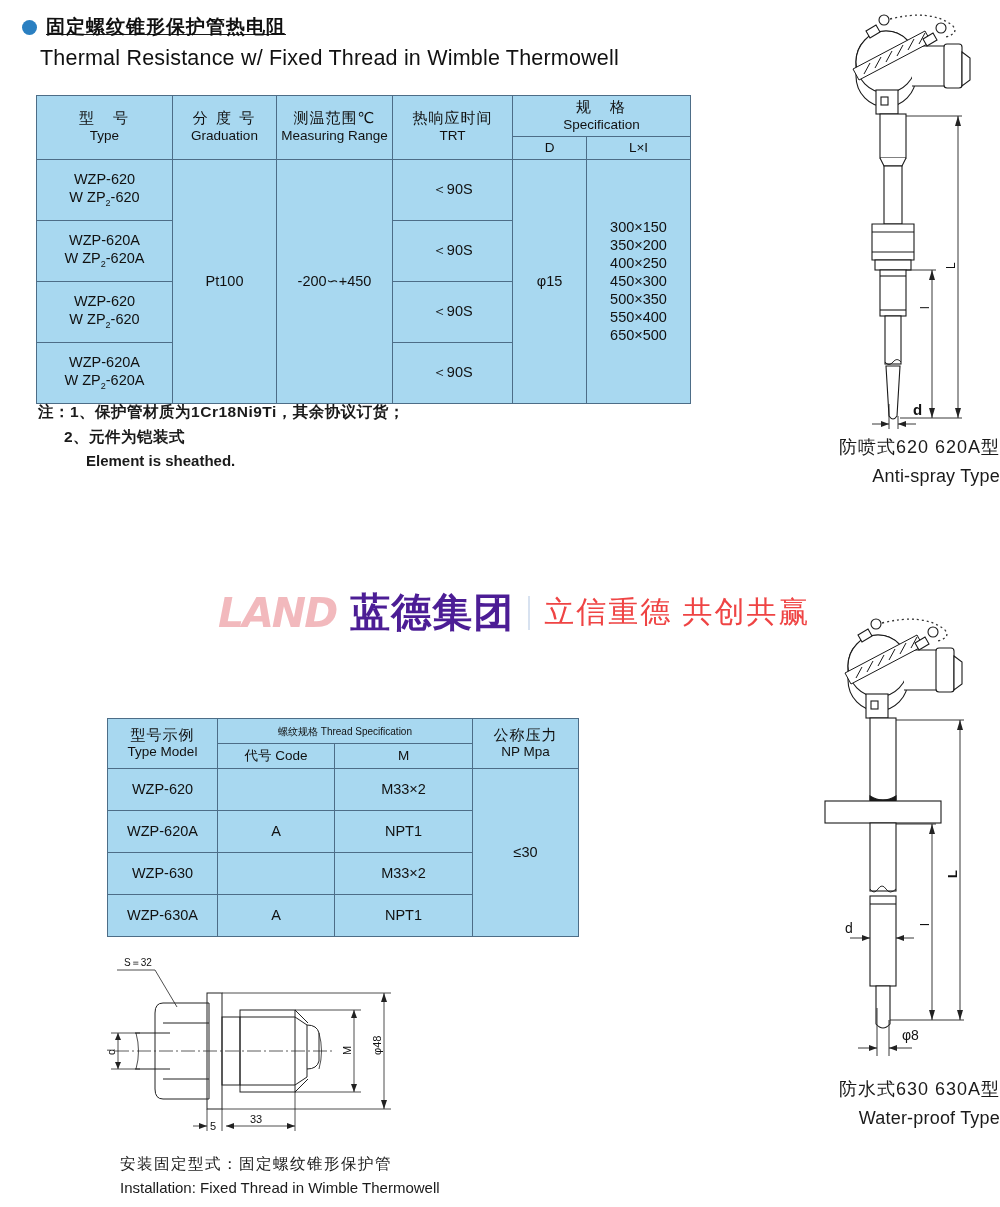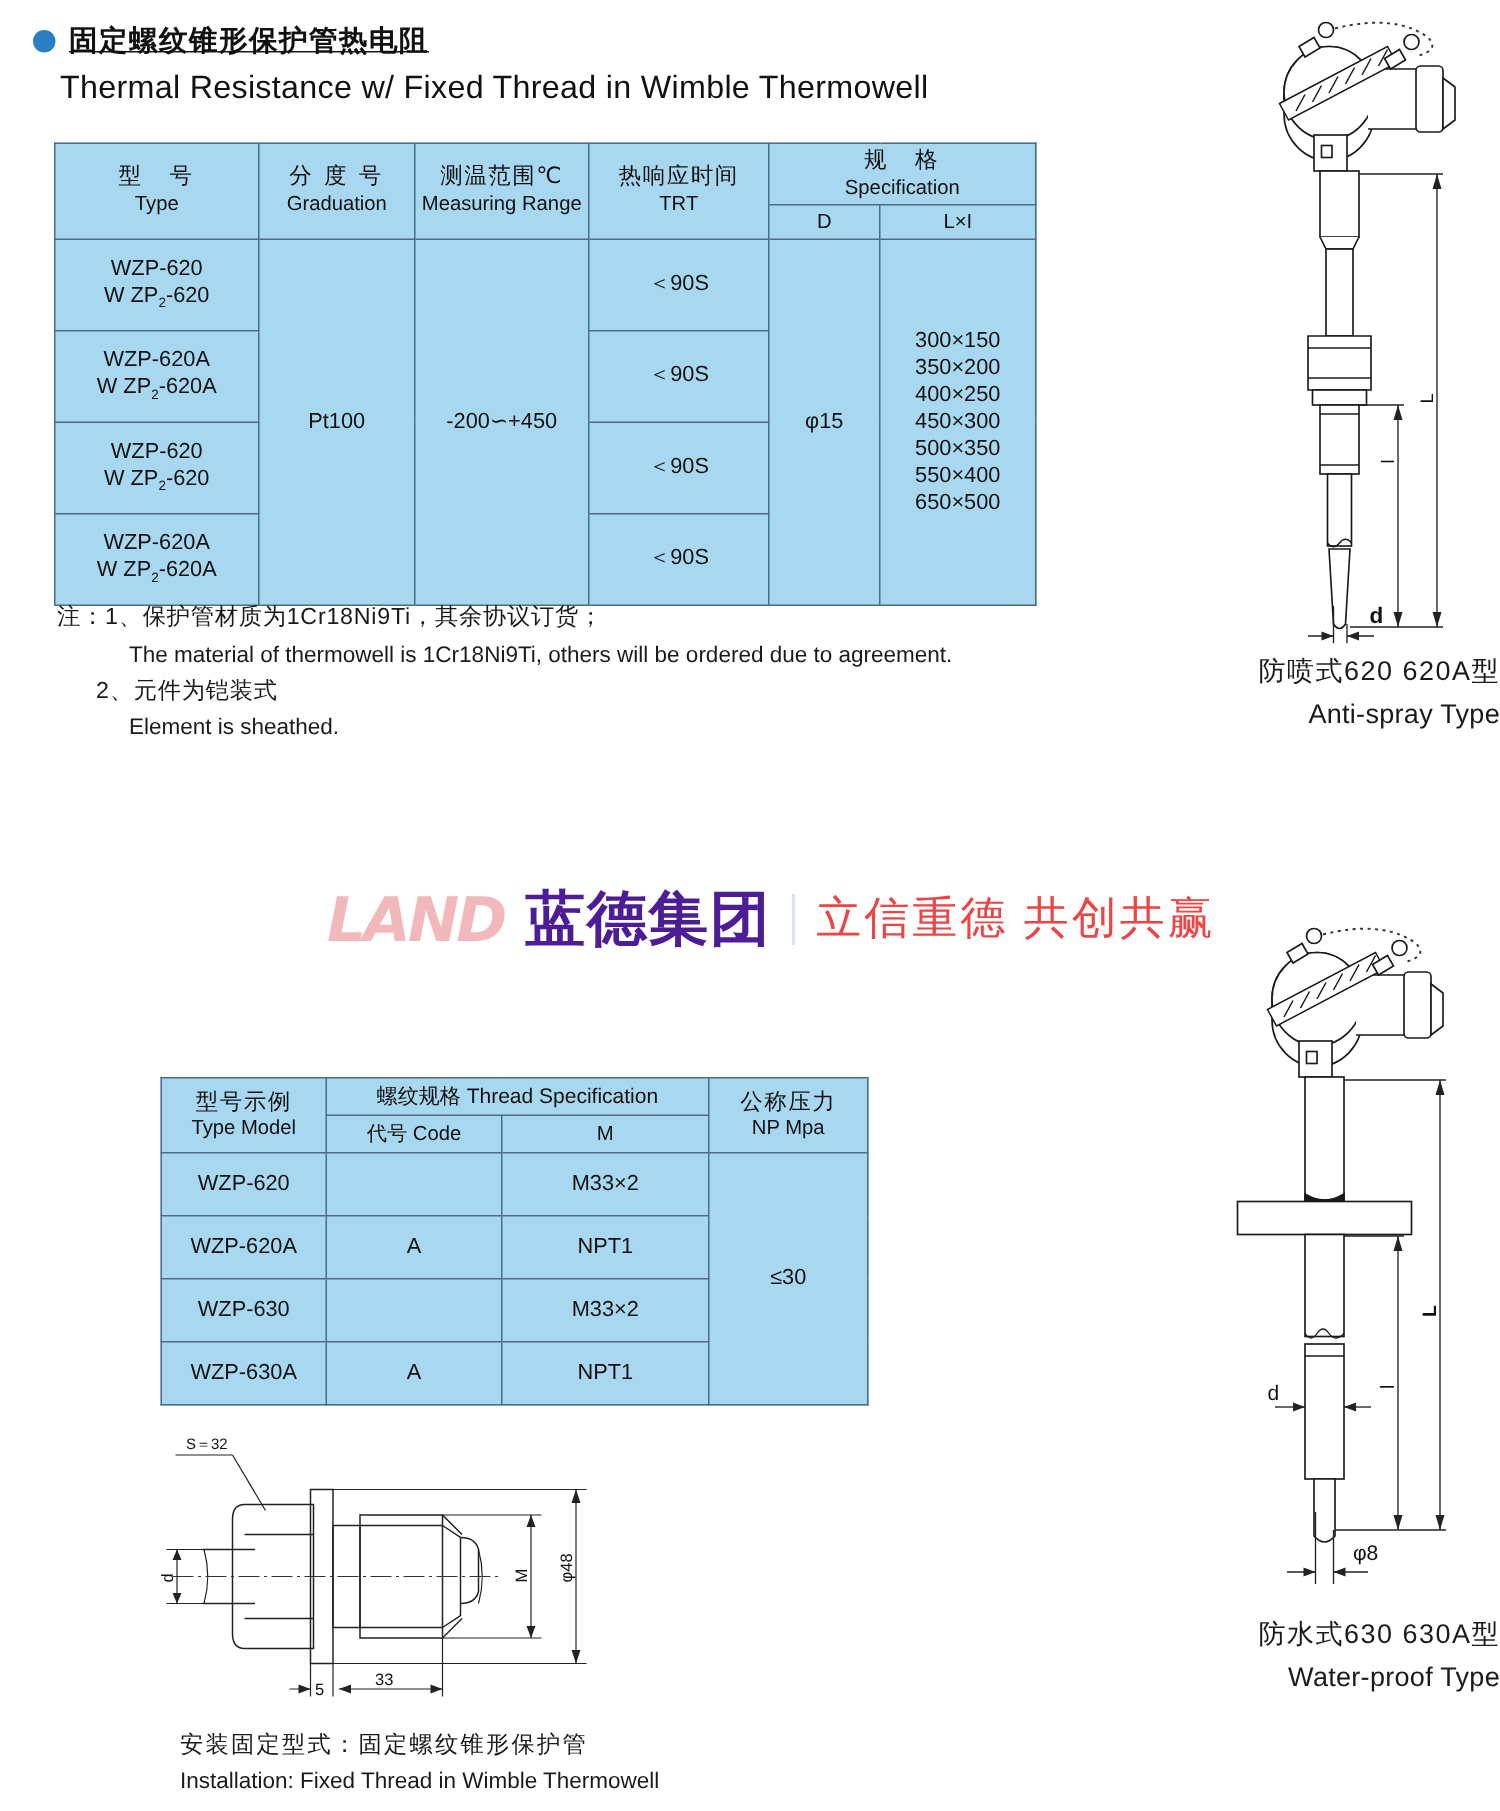--- a/index.html
+++ b/index.html
@@ -39,21 +39,21 @@
   #table1 .c1{width:136px;}
   #table1 .c2{width:104px;}
   #table1 .c3{width:116px;}
   #table1 .c4{width:120px;}
   #table1 .c5{width:74px;}
   #table1 .c6{width:104px;}
   .typecell{font-size:15px;line-height:1.45;}
   .lxi{font-size:14.5px;line-height:1.58;}
 
   
-  #notes{left:38px;top:404px;width:790px;font-size:15px;line-height:1.0;}
+  #notes{left:38px;top:404px;width:790px;font-size:15px;line-height:1.0;font-weight:bold;}
   #notes .nline{white-space:nowrap;margin-bottom:9px;}
   #notes .ncn{font-size:15.5px;letter-spacing:.5px;}
   #notes .nen{font-size:15px;letter-spacing:0;}
   #notes .ind1{margin-left:0px;}
   #notes .ind2{margin-left:48px;}
   #notes .ind3{margin-left:26px;}
 
   
   #watermark{left:218px;top:585px;display:flex;align-items:center;gap:14px;opacity:1;}
   #wm-land{font-size:41px;font-weight:bold;color:#f2b9bd;letter-spacing:-2px;font-style:italic;
@@ -184,21 +184,20 @@
       <div><span>W ZP</span><span class="sub">2</span><span>-620A</span></div>
     </td>
     <td class="big">＜90S</td>
   </tr>
 </tbody>
     </table>
 </div>
 
 <div class="abs" id="notes">
   <div class="nline ncn ind1">注：1、保护管材质为1Cr18Ni9Ti，其余协议订货；</div>
-  <div class="nline nen ind2">The material of thermowell is 1Cr18Ni9Ti, others will be ordered due to agreement.</div>
   <div class="nline ncn ind3">2、元件为铠装式</div>
   <div class="nline nen ind2">Element is sheathed.</div>
 </div>
 
 <div class="abs" id="watermark">
   <span id="wm-land">LAND</span>
   <span id="wm-cn">蓝德集团</span>
   <span id="wm-bar"></span>
   <span id="wm-slogan">立信重德  共创共赢</span>
 </div>
@@ -211,21 +210,21 @@
         <col class="d3">
         <col class="d4">
       </colgroup>
   <tbody>
         <tr>
     <td class="hd" rowspan="2">
       <div class="cn2">型号示例</div>
       <div class="en">Type Model</div>
     </td>
     <td class="hd" colspan="2" style="height:20px">
-      <span class="en" style="font-size:14px">螺纹规格  Thread Specification</span>
+      <span class="en" style="font-size:10px">螺纹规格  Thread Specification</span>
     </td>
     <td class="hd" rowspan="2">
       <div class="cn2">公称压力</div>
       <div class="en">NP  Mpa</div>
     </td>
   </tr>
   <tr>
     <td class="hd" style="height:20px">
       <span class="en">代号 Code</span>
     </td>

